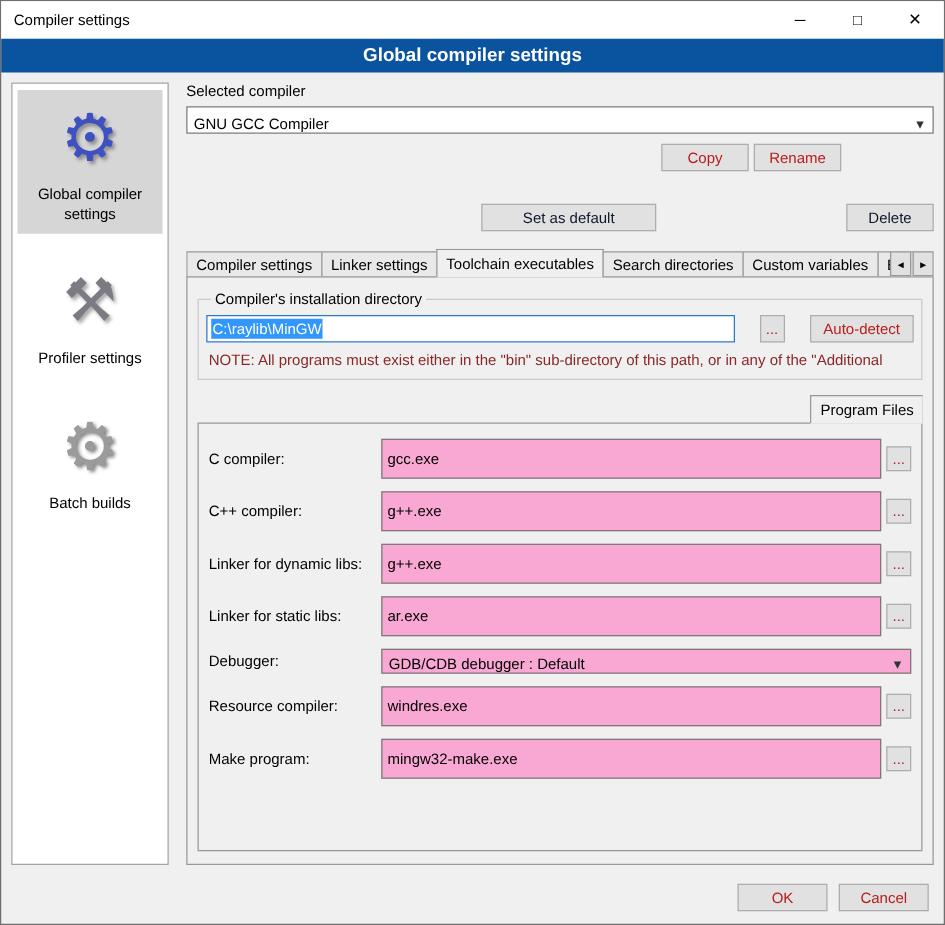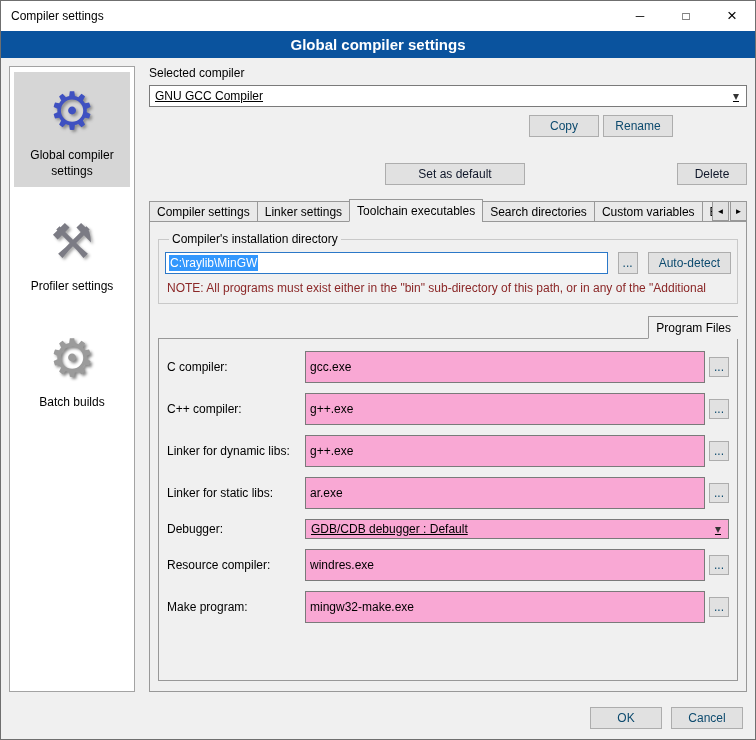--- a/index.html
+++ b/index.html
@@ -32,27 +32,27 @@
   .gear-blue  { color: #3f51c1; text-shadow: 2px 2px 3px #8d8d8d; }
   .tool-gray  { color: #7b7b84; text-shadow: 2px 2px 3px #a9a9a9; font-size: 48px; }
   .gear-gray  { color: #9b9b9b; text-shadow: 2px 2px 3px #858585; }
   .side-label { display: block; margin-top: 6px; line-height: 1.3; }
 
   
   .main { flex: 1; display: flex; flex-direction: column; min-width: 0; }
   .field-label { margin-bottom: 5px; }
 
   .combo { height: 22px; border: 1px solid #7a7a7a; background: #fff; display: flex;
-           align-items: center; padding: 0 5px; text-decoration: underline; }
+           align-items: flex-end; padding: 0 5px; }
   .combo .combo-text { flex: 1; white-space: nowrap; overflow: hidden; }
   .combo .chev { color: #333; font-size: 12px; padding: 0 2px; flex: 0 0 auto; }
 
   .btn-row { display: flex; gap: 4px; margin-top: 8px; justify-content: flex-end; }
   .btn { background: #e1e1e1; border: 1px solid #adadad; height: 22px; min-width: 70px;
-         padding: 0 10px; font-size: 12px; font-family: inherit; color: #0c4a6e;
+         padding: 0 10px; font-size: 12px; font-family: inherit; color: #b91c1c;
          display: inline-flex; align-items: center; justify-content: center; }
   .btn:disabled { color: #0f172a; margin-top: 48px; }
   .btn-wide  { min-width: 140px; }
   .btn-reset { min-width: 102px; margin-left: 20px; }
 
   
   .tabs-row { display: flex; align-items: flex-end; margin-top: 14px; position: relative;
               overflow: hidden; height: 23px; flex: 0 0 auto; margin-bottom: -1px; z-index: 2; }
   .tab { padding: 3px 7px 3px; background: #e9e9e9; border: 1px solid #989898;
          white-space: nowrap; margin-right: -1px; height: 21px; flex: 0 0 auto; }
@@ -62,21 +62,21 @@
   .tab-arrow { width: 17px; height: 20px; background: #e1e1e1; border: 1px solid #989898;
                font-size: 8px; display: flex; align-items: center; justify-content: center;
                margin-left: 1px; padding: 0; font-family: inherit; }
 
   .nb-panel { border: 1px solid #989898; background: #f0f0f0; flex: 1; padding: 10px 8px;
               display: flex; flex-direction: column; min-height: 0; position: relative; z-index: 1; }
 
   fieldset.groupbox { border: 1px solid #c9c9c9; padding: 4px 6px 8px; margin: 0 0 10px; }
   fieldset.groupbox legend { padding: 0 3px; margin-left: 4px; }
 
-  .install-row { display: flex; gap: 10px; align-items: center; margin-top: 2px; }
+  .install-row { display: flex; gap: 20px; align-items: center; margin-top: 2px; }
   .faux-input { flex: 1; height: 22px; border: 1px solid #2b78c8; background: #fff;
                 display: flex; align-items: center; padding: 0 3px; overflow: hidden; white-space: nowrap; }
   .sel-text { background: #3297fd; color: #fff; padding: 1px 1px; }
   .browse-btn { min-width: 20px; width: 20px; height: 22px; padding: 0; flex: 0 0 auto; }
   .autodetect-btn { min-width: 80px; }
 
   .note { color: #8b2727; margin: 7px 2px 0; white-space: nowrap; overflow: hidden; }
 
   .subtabs-row { margin-top: 2px; flex-direction: column; }
   .inner-panel { border: 1px solid #989898; background: #f0f0f0; flex: 1; padding: 12px 8px 8px;

